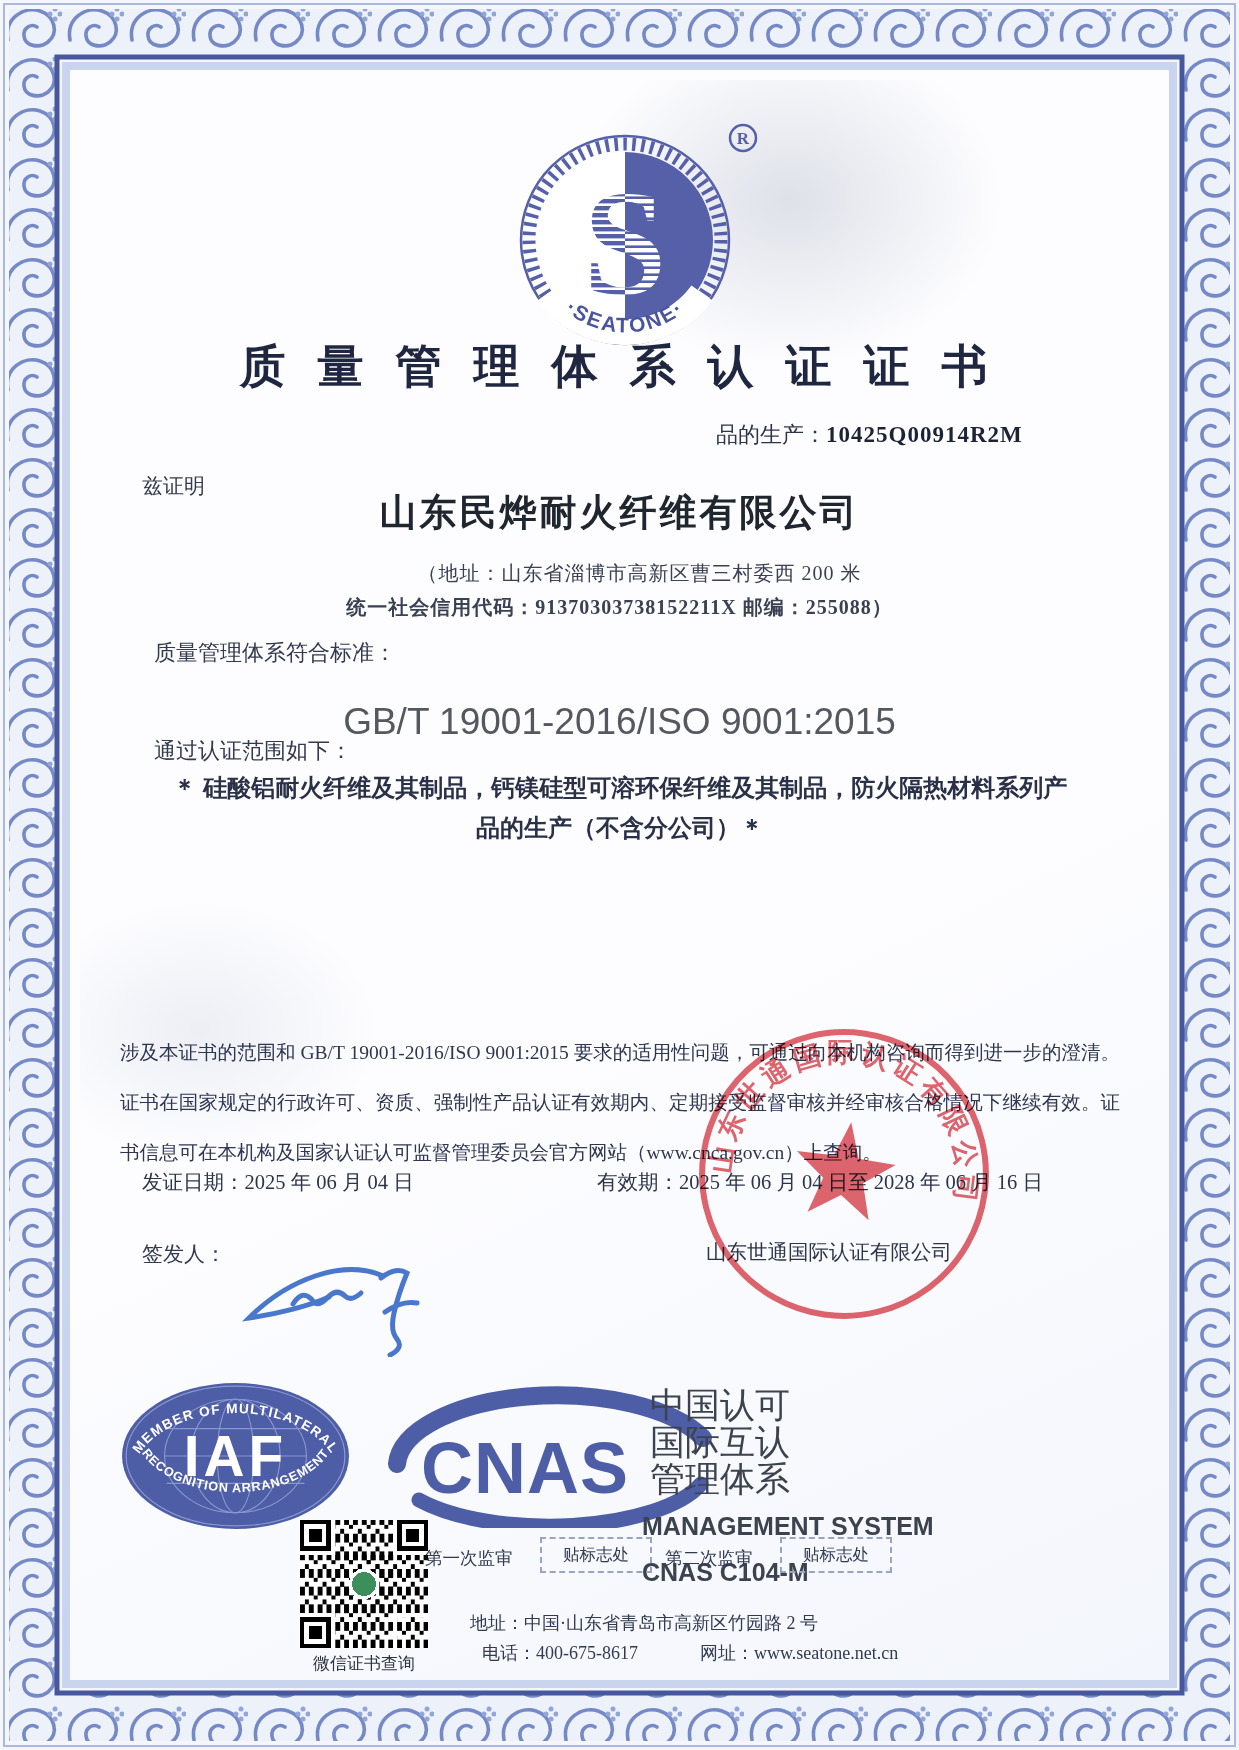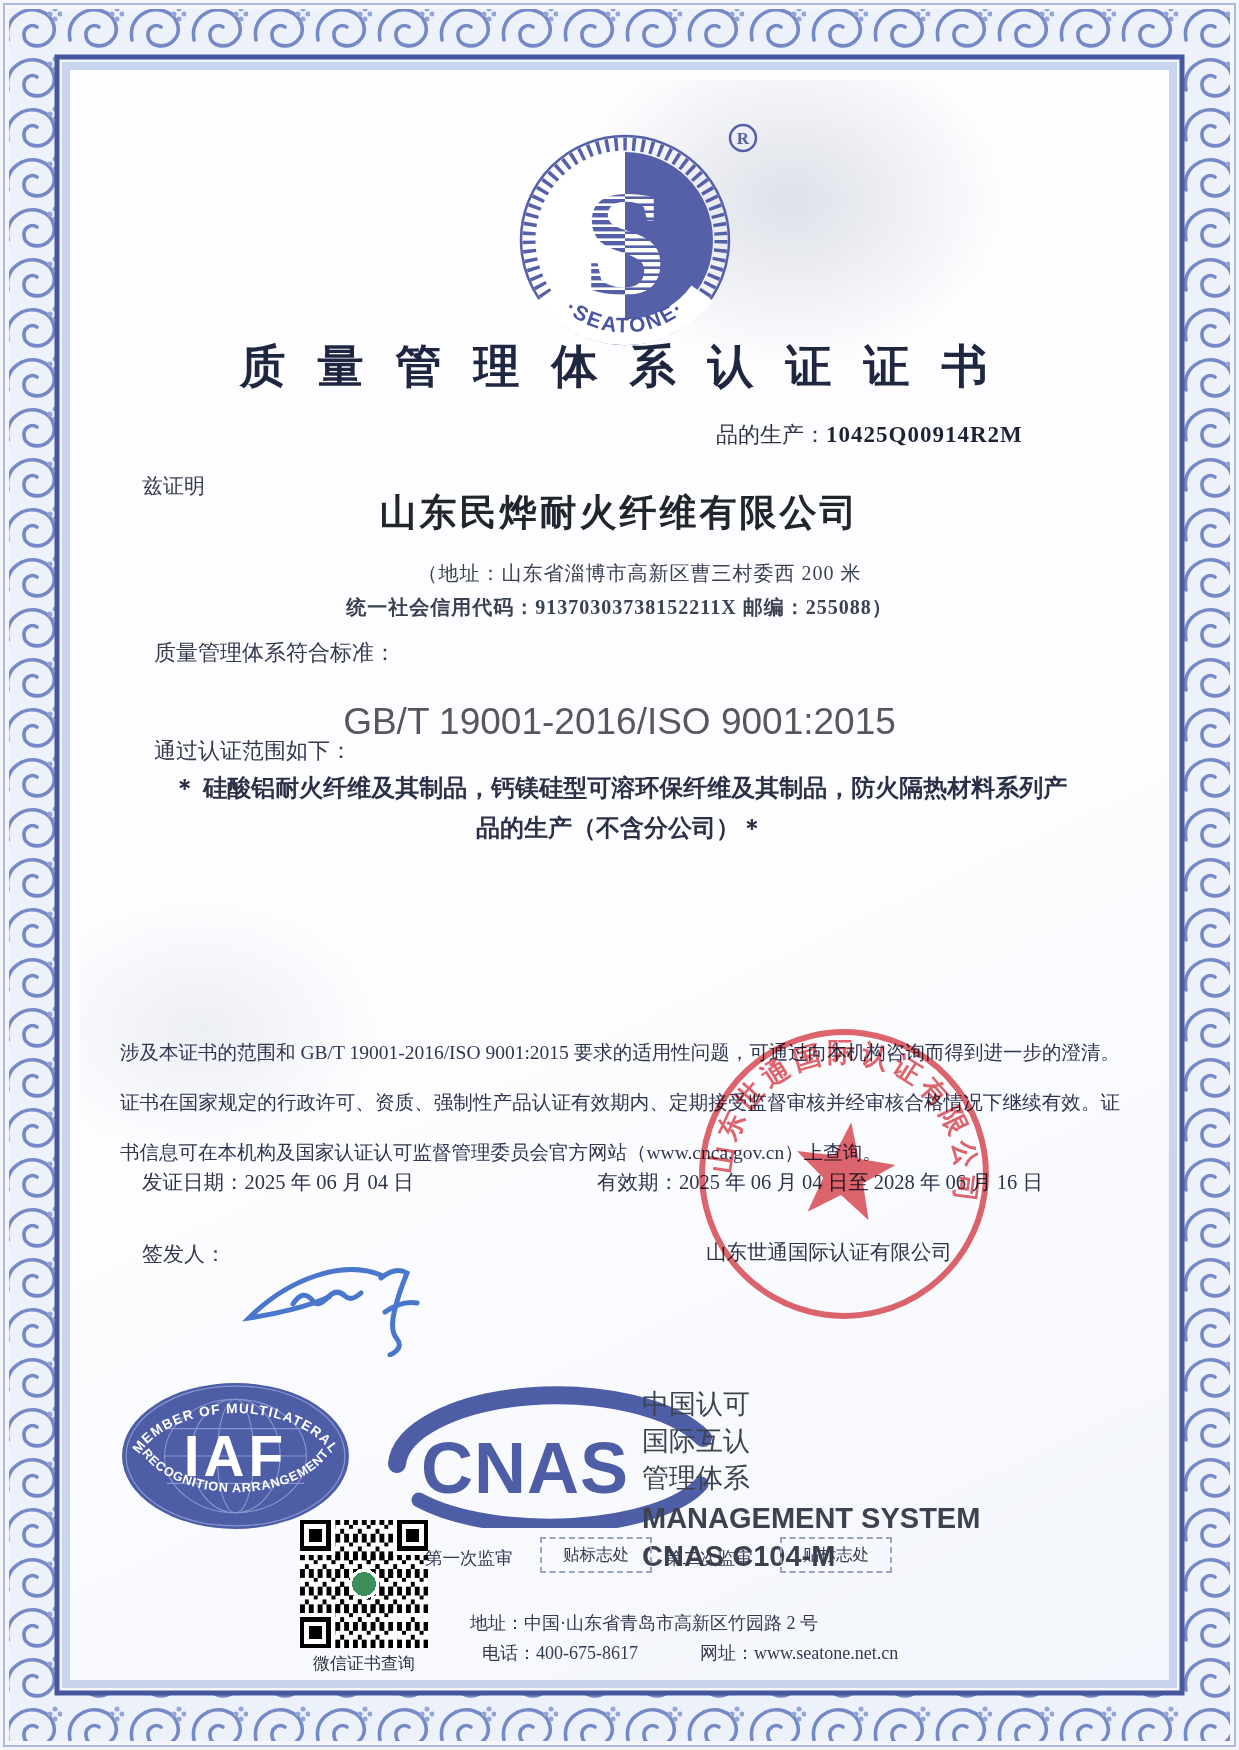--- a/index.html
+++ b/index.html
@@ -32,22 +32,22 @@
   .legal{left:120px;top:1028px;width:1000px;font-size:19.5px;line-height:50px;
          text-align:justify;color:#2e3650;}
   .dates{top:1168px;font-size:20.5px;color:#2c3448;}
   .issue{left:142px;} .valid{left:597px;}
   .signer{left:142px;top:1240px;font-size:21px;color:#333a4e;}
   .issuer{left:706px;top:1238px;font-size:20.5px;color:#2c3448;}
   .sig{left:235px;top:1252px;}
   .stamp{left:688px;top:1018px;transform:rotate(8deg);mix-blend-mode:multiply;opacity:.88;}
   .iaf{left:113px;top:1378px;} .cnaslogo{left:383px;top:1380px;}
   .cnasblock{left:642px;top:1386px;font-family:"Liberation Sans",sans-serif;color:#3c434e;}
-  .cnasblock .cn{font-size:27px;line-height:37px;}
-  .cnasblock .en{font-size:29px;font-weight:bold;line-height:34px;margin-top:4px;}
+  .cnasblock .cn{font-size:35px;line-height:37px;margin-left:8px;}
+  .cnasblock .en{font-size:25px;font-weight:bold;line-height:34px;margin-top:12px;}
   .qr{left:300px;top:1520px;}
   .qrcap{left:300px;top:1652px;width:128px;text-align:center;font-size:17px;color:#2e3441;}
   .foot{font-size:17.5px;color:#323a50;}
   .audit1{left:425px;top:1546px;} .audit2{left:665px;top:1546px;text-align:right;}
   .stickerbox{top:1537px;width:108px;height:32px;border:2px dashed #99a3c2;
               display:flex;align-items:center;justify-content:center;font-size:16.5px;color:#323a50;}
   .box1{left:540px;} .box2{left:780px;}
   .note{left:388px;top:1580px;font-size:18px;}
   .addrfoot{left:470px;top:1611px;font-size:18px;}
   .phone{left:482px;top:1641px;font-size:18px;} .web{left:700px;top:1641px;font-size:18px;}

